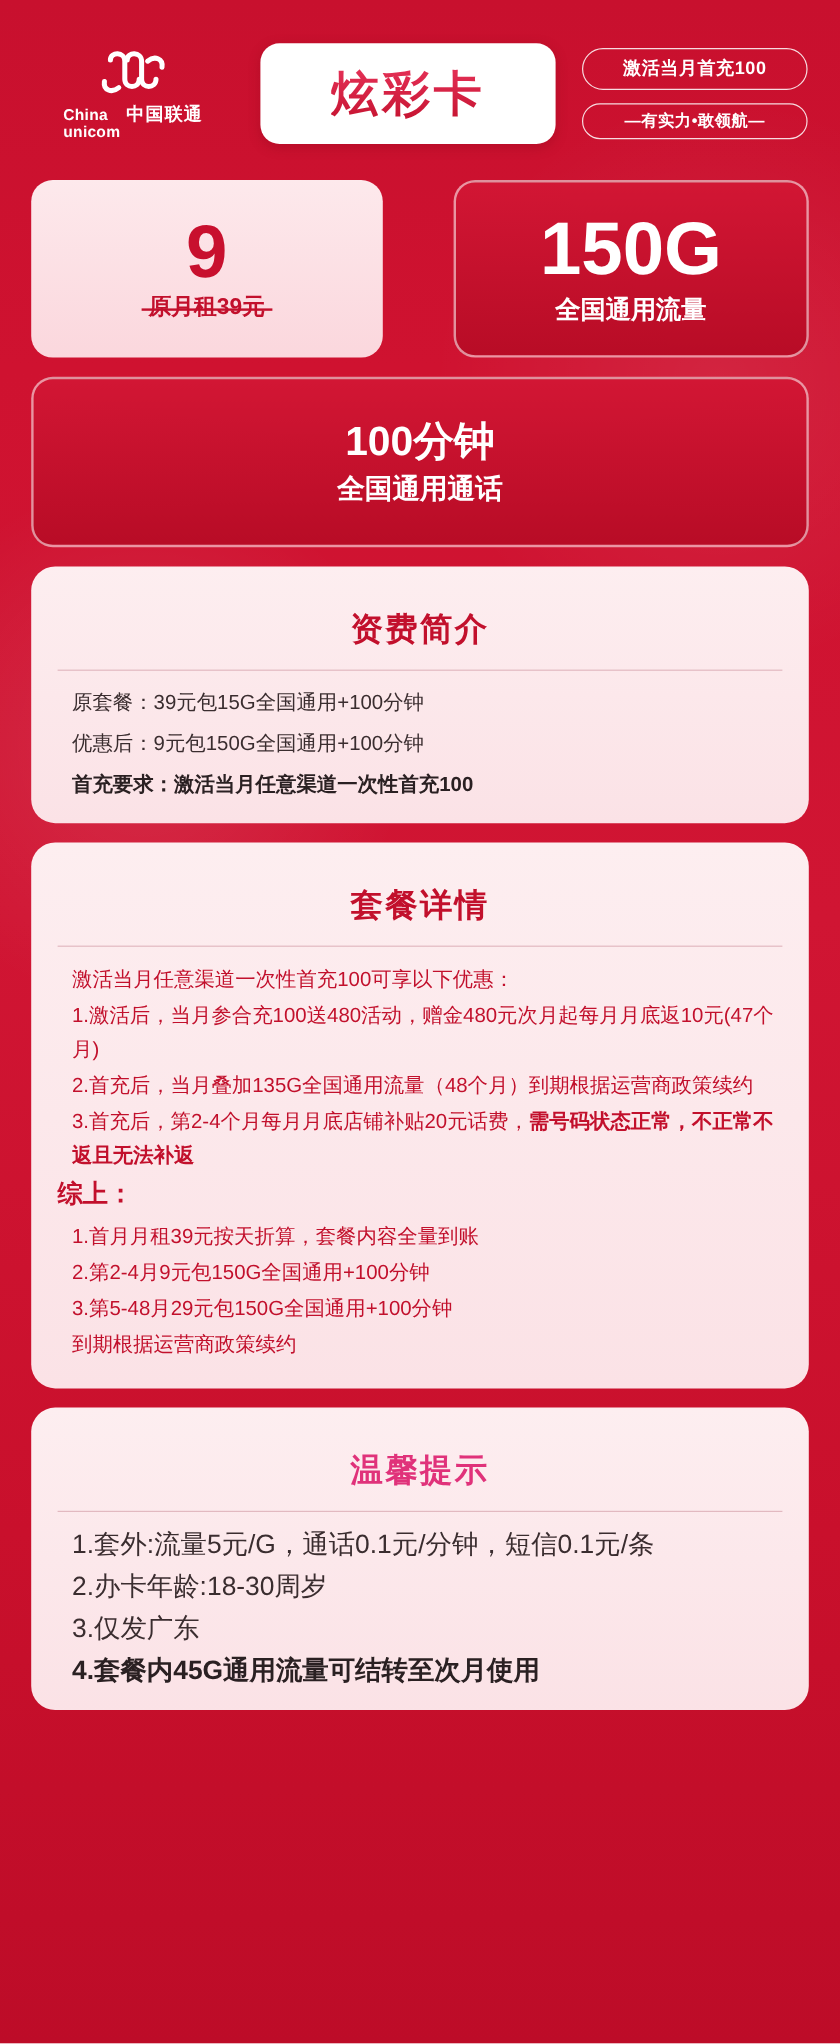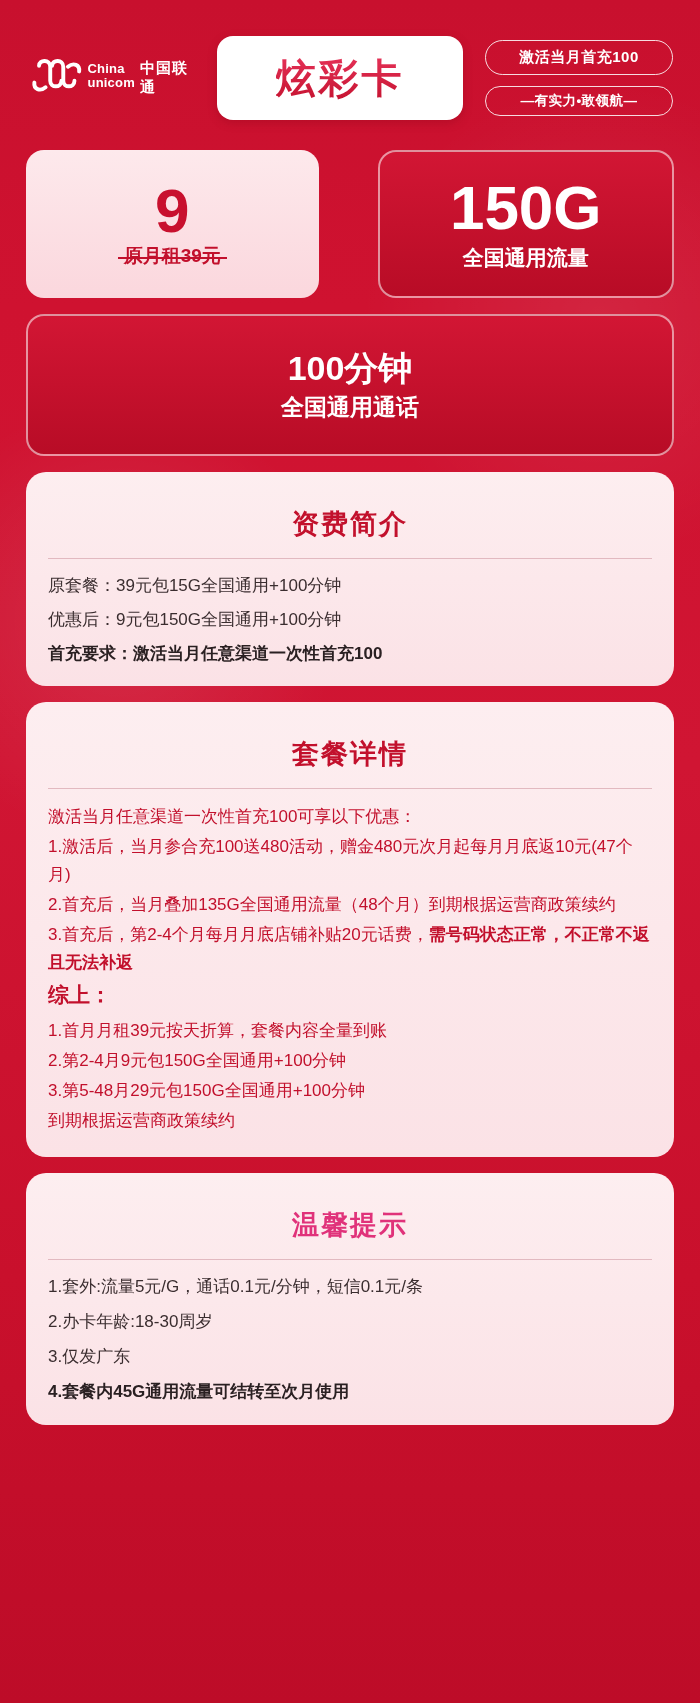--- a/index.html
+++ b/index.html
@@ -18,21 +18,21 @@
   }
   .page:after{
     content:"";position:absolute;right:-160px;top:60px;width:520px;height:520px;
     background:radial-gradient(circle,rgba(255,255,255,.08) 0%,rgba(255,255,255,0) 65%);
     pointer-events:none;
   }
   .inner{position:relative;z-index:2;}
 
   
   .header{display:flex;align-items:center;justify-content:space-between;height:128px;}
-  .brand{width:170px;display:flex;flex-direction:row;align-items:center;color:#fff;}
+  .brand{width:170px;display:flex;flex-direction:column;align-items:center;color:#fff;}
   .brand-mark{width:66px;height:44px;margin-bottom:2px;}
   .brand-text{display:flex;align-items:baseline;justify-content:center;gap:5px;}
   .brand-en{font-size:13px;line-height:14px;text-align:left;font-weight:bold;letter-spacing:.2px;}
   .brand-en span{display:block;}
   .brand-cn{font-size:15px;font-weight:bold;letter-spacing:1px;}
 
   .title-box{
     background:#fff;border-radius:16px;width:246px;height:84px;
     display:flex;align-items:center;justify-content:center;
     box-shadow:0 3px 10px rgba(120,0,18,.25);
@@ -87,28 +87,28 @@
 
   
   .panel{
     background:linear-gradient(180deg,#fdeef0 0%,#fbe2e6 100%);
     border-radius:20px;margin-top:16px;padding:18px 22px 20px 22px;box-sizing:border-box;
   }
   .panel h2{
     margin:16px;text-align:center;font-size:27px;font-weight:bold;color:#c2102c;letter-spacing:2px;
   }
   .panel .rule{height:1px;background:#e2b9c0;margin:14px 0 14px 0;}
-  .panel p{margin:0 0 9px 0;font-size:17px;line-height:25px;color:#3a2d2f;}
+  .panel p{margin:0 0 9px 12px;font-size:17px;line-height:25px;color:#3a2d2f;}
   .panel p:last-child{margin-bottom:0;}
   .panel p.strong{font-weight:bold;color:#2a2022;}
   .panel .sumtitle{font-size:21px;font-weight:bold;color:#c2102c;margin:4px 0 8px 0;}
   .panel.detail p{color:#c2102c;font-size:17px;line-height:28px;margin-bottom:2px;}
   .panel.detail .hl{font-weight:bold;}
   .panel.tips h2{color:#e0327a;}
-  .panel.tips p{color:#3a2d2f;font-size:17px;line-height:26px;}
+  .panel.tips p{color:#3a2d2f;font-size:22px;line-height:26px;}
   .panel.tips p.bold{font-weight:bold;color:#2a2022;}
 </style>
 </head>
 <body>
 
 <div class="page">
  <div class="inner">
 
   <div class="header">
     <div class="brand">

